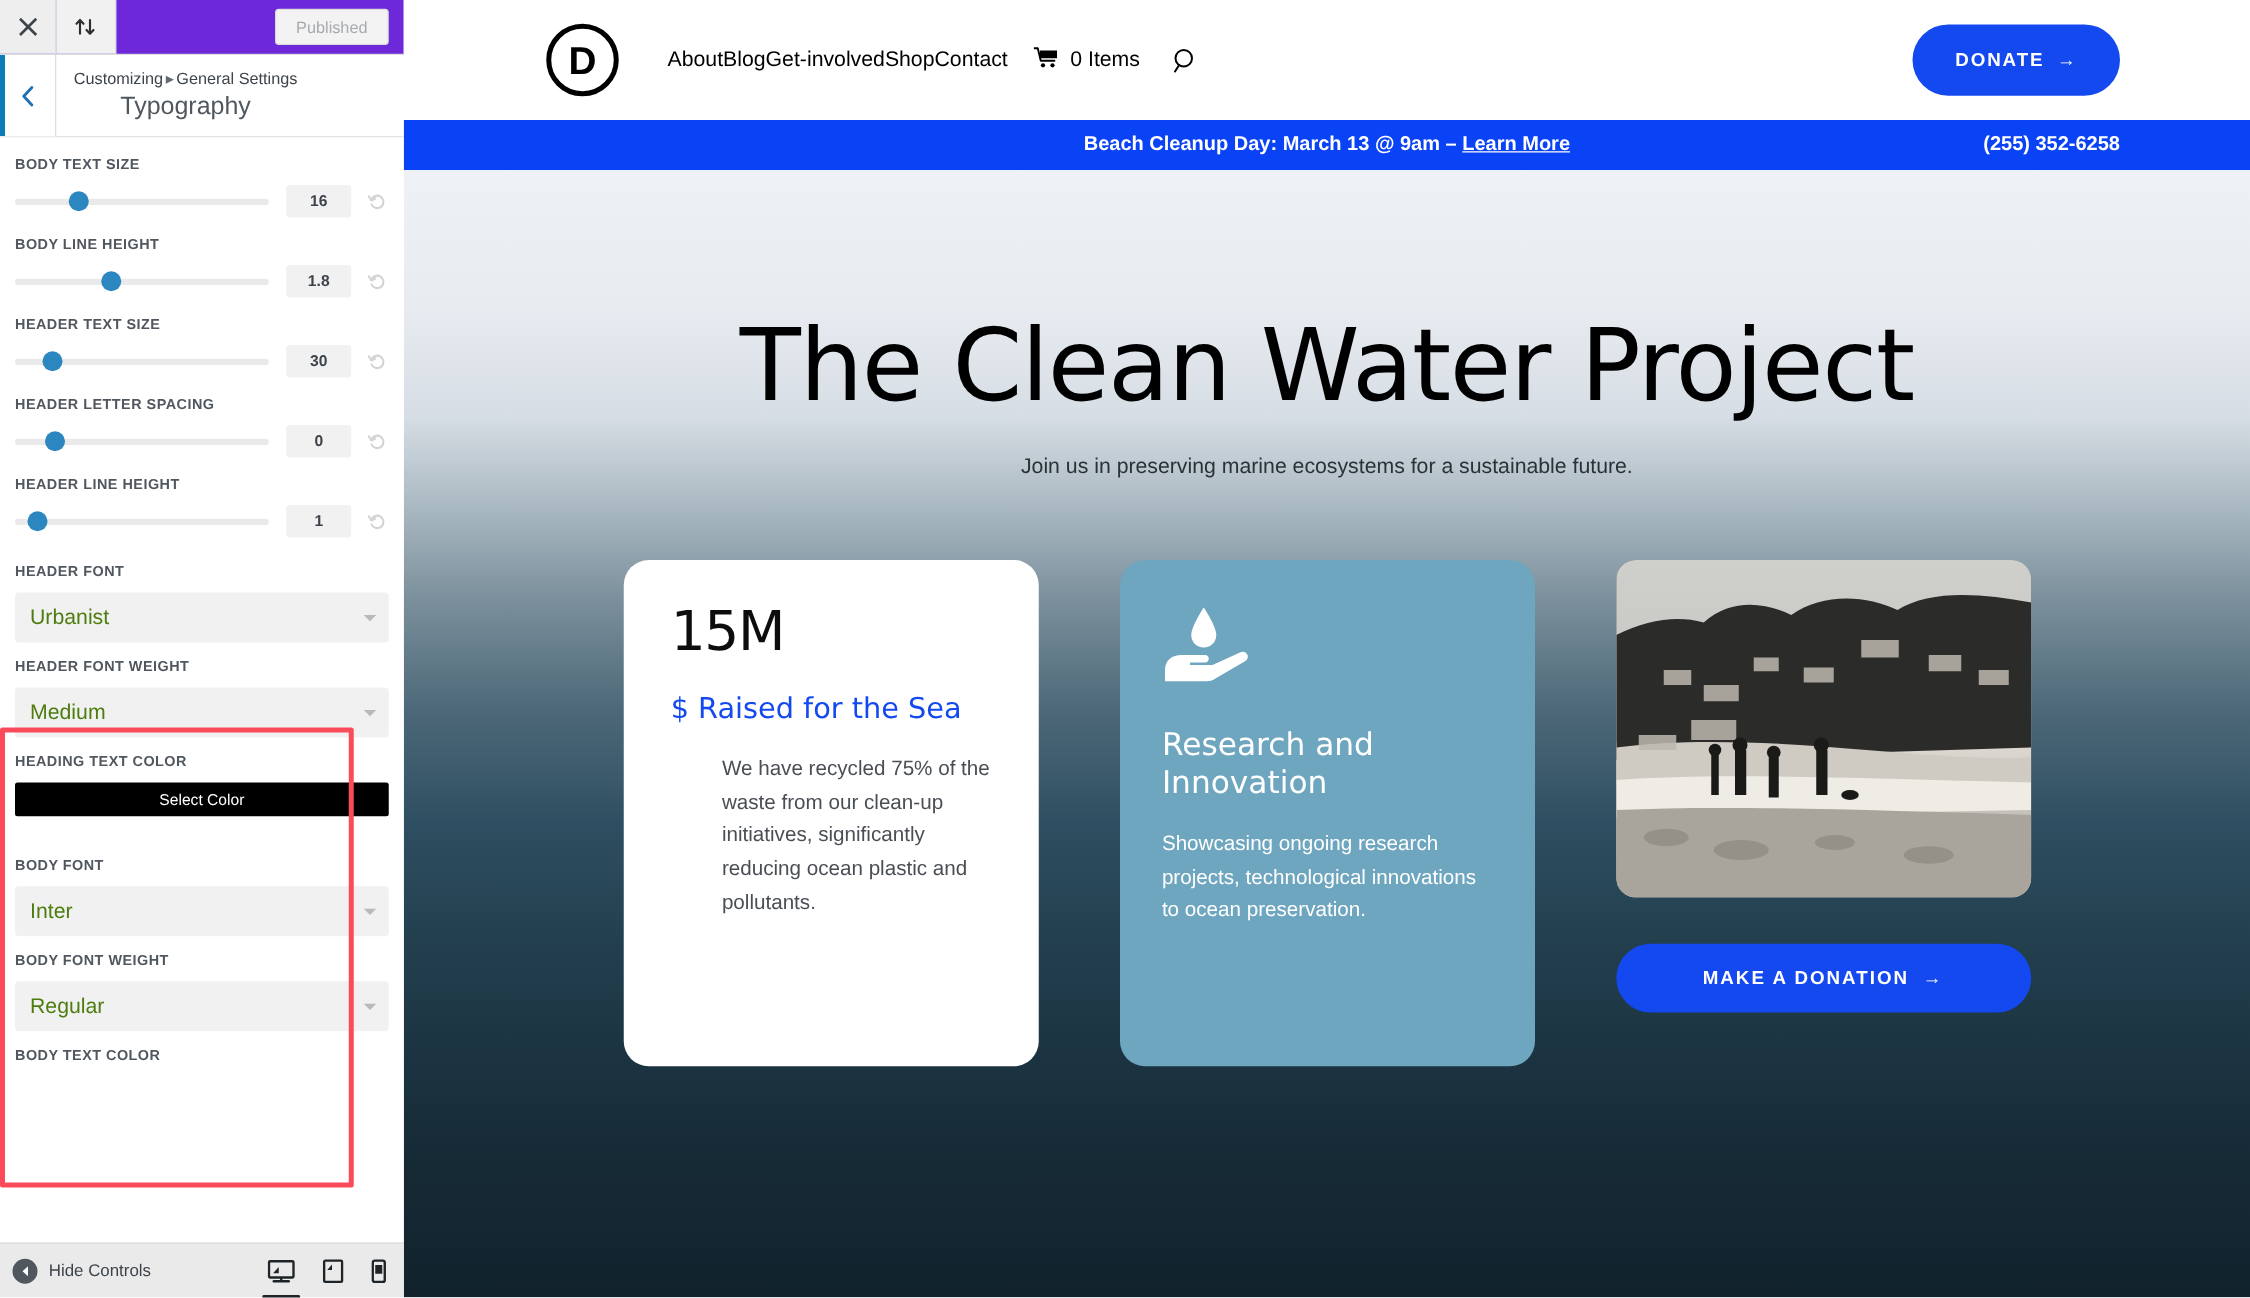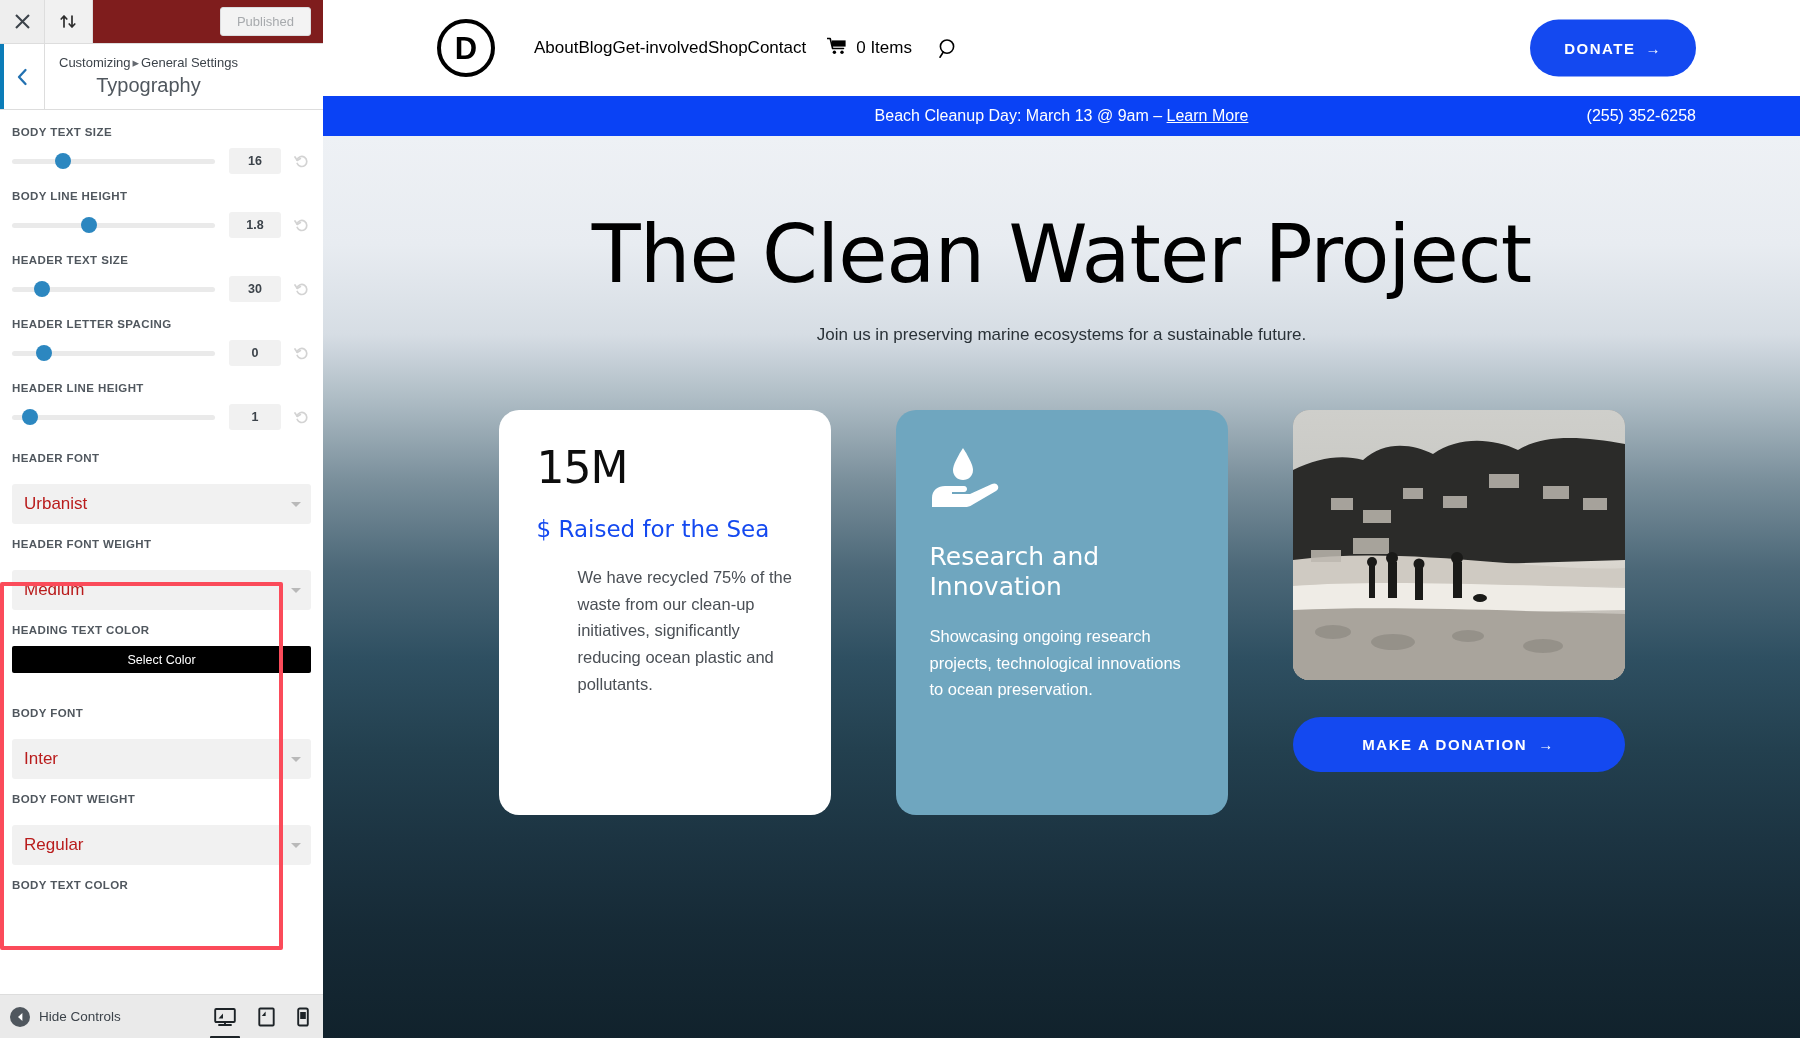--- a/index.html
+++ b/index.html
@@ -14,21 +14,21 @@
   
   .customizer {
     position:relative;
     width:323px; height:1038px;
     background:#fff;
     flex:0 0 323px;
     display:flex; flex-direction:column;
   }
   .cz-topbar {
     height:44px; display:flex; align-items:stretch;
-    background:#7f1d1d; border-bottom:1px solid #ddd;justify-content:flex-end;
+    background:#6d28d9; border-bottom:1px solid #ddd;justify-content:flex-end;
   }
   .cz-close {
     width:45px; display:flex; align-items:center; justify-content:center;
     background:#eee; border-right:1px solid #ddd; cursor:pointer; color:#444;
   }
   .cz-close svg { display:block; }
   .cz-devices-btn {
     width:48px; display:flex; align-items:center; justify-content:center;
     background:#f1f1f1; border-right:1px solid #ddd; cursor:pointer; color:#2d2d2d;
     font-size:15px; font-weight:bold;
@@ -96,21 +96,21 @@
     color:#b5b5b5; font-size:15px; cursor:pointer;
   }
   .fontstyle-btn.italic { font-style:italic; font-family:"Liberation Serif", serif; font-size:17px;}
   .fontstyle-btn.caps { font-size:14px; letter-spacing:.5px;}
   .fontstyle-btn.under { text-decoration:underline; font-size:15px;}
 
   
   .cz-select {
     position:relative; height:40px; background:#f1f1f1; border-radius:3px;
     display:flex; align-items:center; padding:0 28px 0 12px;
-    font-size:17px; color:#b91c1c; cursor:pointer;margin-top:20px;
+    font-size:17px; color:#4d7c0f; cursor:pointer;
   }
   .cz-select .caret {
     position:absolute; right:10px; top:50%; margin-top:-2px;
     width:0;height:0;border-left:5px solid transparent;border-right:5px solid transparent;
     border-top:5px solid #b9b9b9;
   }
   .color-btn {
     height:27px; background:#000; border-radius:2px; color:#fff;
     display:flex; align-items:center; justify-content:center;
     font-size:12.5px; cursor:pointer;
@@ -161,39 +161,39 @@
   .search-ico { margin-left:26px; cursor:pointer; display:flex; }
   .donate-btn {
     position:absolute; right:104px; top:50%; transform:translateY(-50%);
     background:#1449f0; color:#fff; border-radius:40px;
     padding:0 34px; height:57px; display:flex; align-items:center; gap:10px;
     font-size:15px; font-weight:bold; letter-spacing:1.5px; cursor:pointer;
   }
 
   .announce {
     height:40px; background:#0a42f5; color:#fff;
-    display:flex; align-items:center; position:relative; z-index:3;
+    display:flex; align-items:center; position:relative; z-index:3;font-weight:bold;
   }
   .announce-center {
     position:absolute; left:0; right:0; text-align:center; font-size:16px;
   }
   .announce-center a { color:#fff; text-decoration:underline; cursor:pointer; }
   .announce-phone { position:absolute; right:104px; font-size:16px; }
 
   .hero {
     position:absolute; left:0; right:0; top:136px; bottom:0;
     background:
       linear-gradient(to bottom,
         #eef1f5 0%, #e8ecf1 12%, #d6dde4 22%, #a9b8c1 30%,
         #7b909c 38%, #4c6878 48%, #2e4f61 58%, #23404f 68%,
         #1c3442 78%, #162a36 88%, #11222c 100%);
     overflow:hidden;
   }
   .hero-title {
-    text-align:center; margin-top:72px;
+    text-align:center; margin-top:110px;
     font-size:80px; font-weight:400; color:#000; letter-spacing:-1px;
     font-family:"DejaVu Sans", sans-serif;
   }
   .hero-sub {
     text-align:center; margin-top:24px; font-size:17px; color:#2a3238;
   }
 
   .cards {
     display:flex; justify-content:center; gap:65px;
     margin-top:65px;

